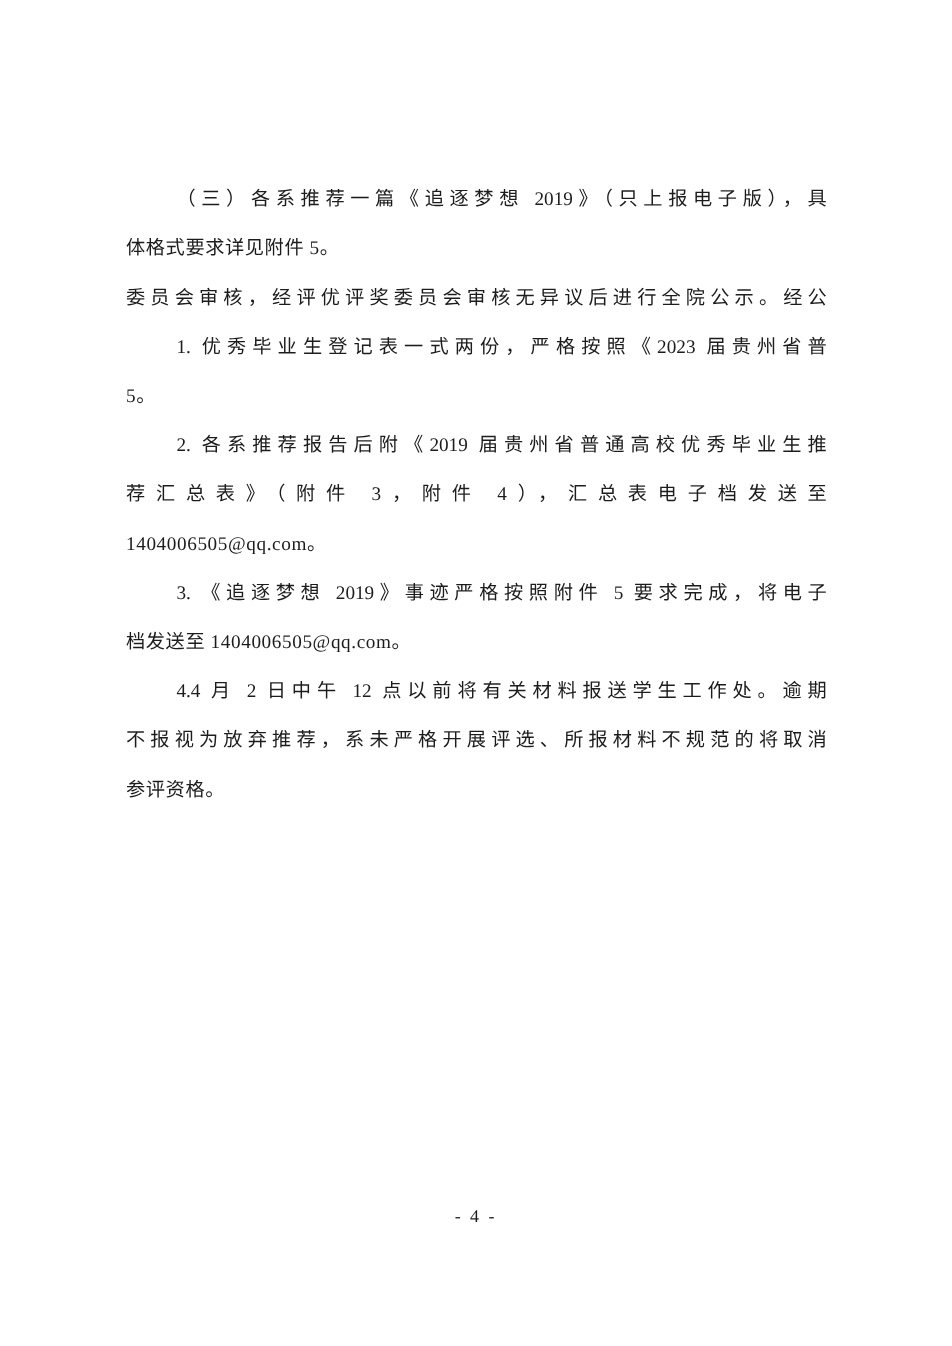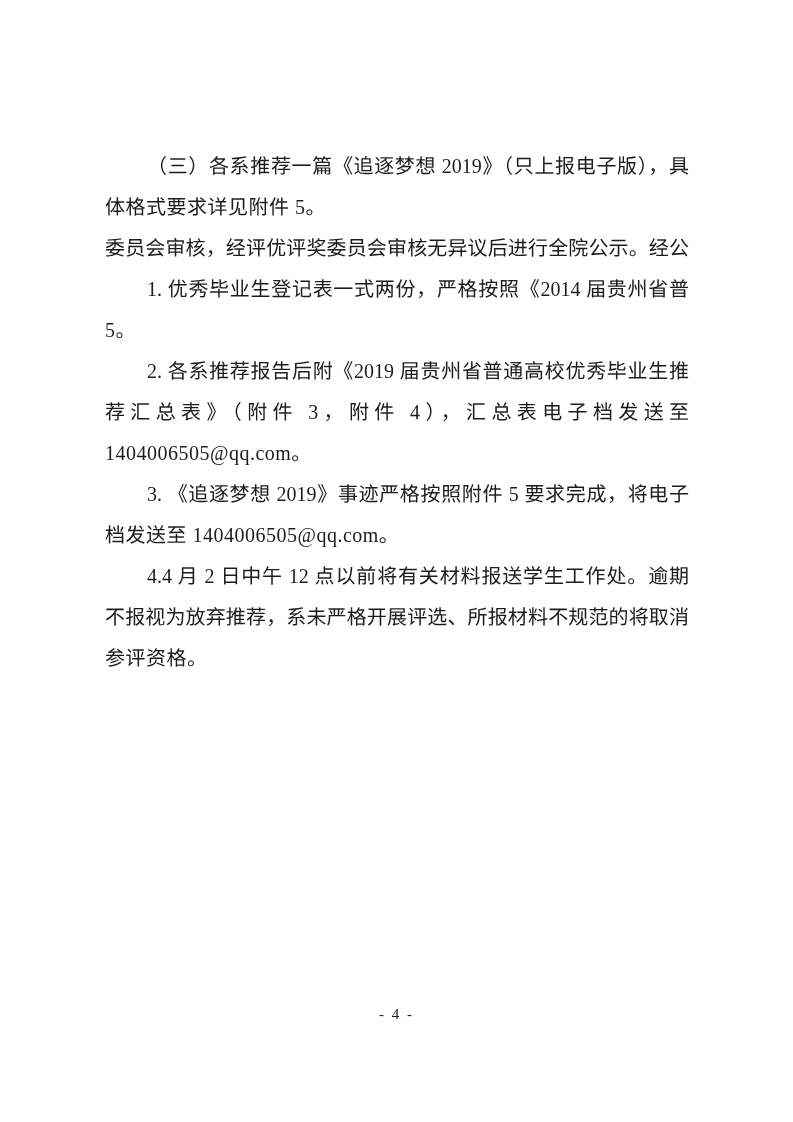--- a/index.html
+++ b/index.html
@@ -18,21 +18,21 @@
     font-family: "Liberation Serif", "DejaVu Serif", serif;
     overflow: hidden;
   }
   .doc-body {
     position: absolute;
     left: 105px;
     top: 146px;
     width: 584px;
   }
   .line {
-    font-size: 20px;
+    font-size: 16px;
     line-height: 41px;
     height: 41px;
     white-space: normal;
     text-align: left;
     letter-spacing: 0.5px;
   }
   
   .line.fill {
     text-align: justify;
     text-align-last: justify;
@@ -67,21 +67,21 @@
 
 <div class="page">
   <div class="doc-body">
 
     <div class="line indent fill">（三）各系推荐一篇《追逐梦想 2019》（只上报电子版），具</div>
     <div class="line">体格式要求详见附件 5。</div>
 
     <div class="line fill">委员会审核，经评优评奖委员会审核无异议后进行全院公示。经公</div>
 
 
-    <div class="line indent fill">1. 优秀毕业生登记表一式两份，严格按照《2014 届贵州省普</div>
+    <div class="line indent fill">1. 优秀毕业生登记表一式两份，严格按照《2023 届贵州省普</div>
     <div class="line">5。</div>
 
     <div class="line indent fill">2. 各系推荐报告后附《2019 届贵州省普通高校优秀毕业生推</div>
     <div class="line fill">荐汇总表》（附件 3，附件 4），汇总表电子档发送至</div>
     <div class="line">1404006505@qq.com。</div>
 
     <div class="line indent fill">3. 《追逐梦想 2019》事迹严格按照附件 5 要求完成，将电子</div>
     <div class="line">档发送至 1404006505@qq.com。</div>
 
     <div class="line indent fill">4.4 月 2 日中午 12 点以前将有关材料报送学生工作处。逾期</div>

